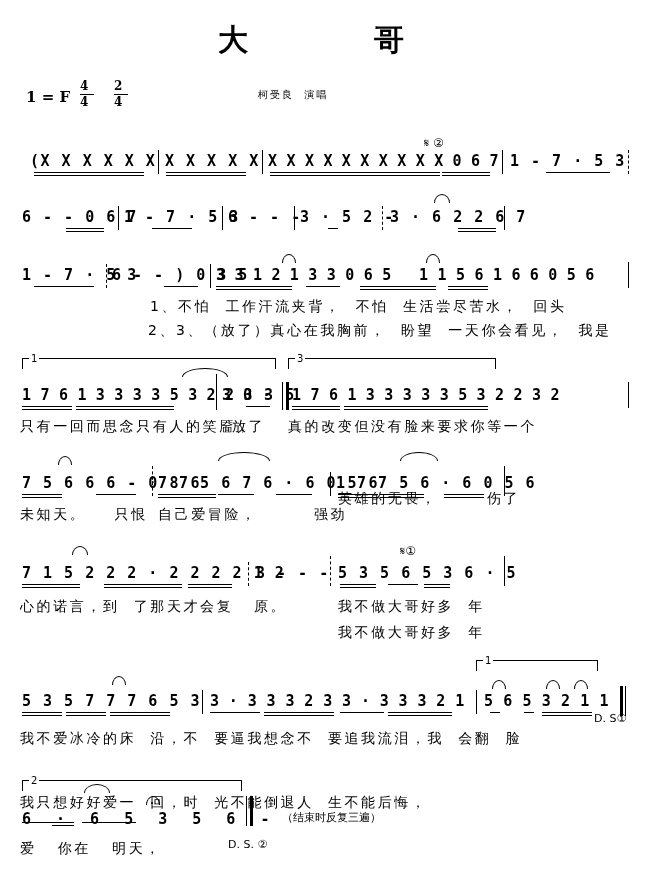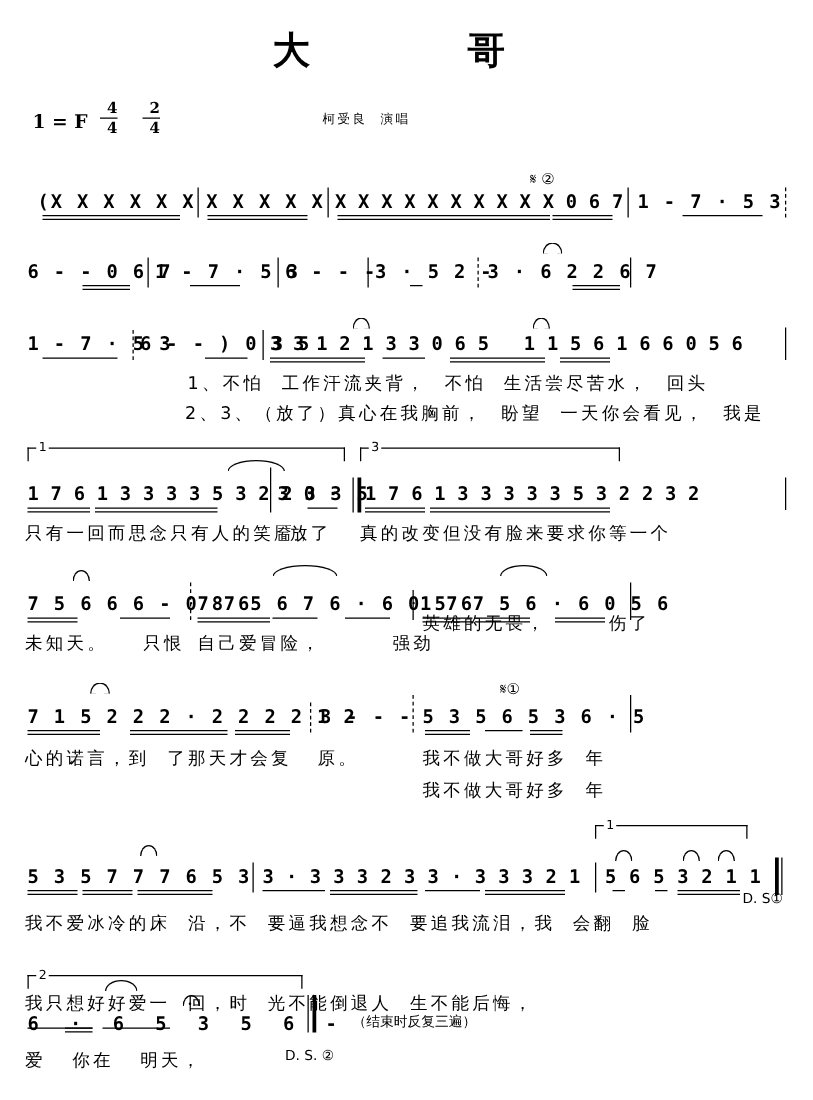--- a/index.html
+++ b/index.html
@@ -1,21 +1,21 @@
 <!DOCTYPE html>
 <html><head>
 <meta charset="utf-8">
 <style>
   html, body { margin:0; padding:0; background:#ffffff; }
   body { width:650px; height:880px; position:relative; overflow:hidden; color:#000;
          font-family:"DejaVu Sans", sans-serif; }
   .abs { position:absolute; white-space:pre; }
   .title { font-family:"DejaVu Serif", serif; font-size:30px; font-weight:bold; top:20px; }
   .key { font-family:"DejaVu Serif", serif; font-size:15px; font-weight:bold; }
-  .frac { position:absolute; font-family:"DejaVu Serif", serif; font-weight:bold; font-size:12px; text-align:right; width:14px; line-height:13px; }
+  .frac { position:absolute; font-family:"DejaVu Serif", serif; font-weight:bold; font-size:12px; text-align:left; width:14px; line-height:13px; }
   .frac .line { display:block; border-top:1px solid #000; margin:1px 0; }
   .singer { font-size:10px; top:88px; left:258px; letter-spacing:2px; }
   .notes { font-family:"DejaVu Sans Mono", monospace; font-size:15px; font-weight:bold; letter-spacing:1.5px; }
   .lyr { font-family:"DejaVu Sans", sans-serif; font-size:14px; letter-spacing:2.6px; }
   .bar { position:absolute; width:1px; background:#000; }
   .bar.dash { background:none; border-left:1px dashed #000; }
   .ul { position:absolute; height:0; border-top:1px solid #000; }
   .ul2 { position:absolute; height:2px; border-top:1px solid #000; border-bottom:1px solid #000; }
   .slur { position:absolute; border:1px solid #000; border-bottom:none; border-left-color:#000; border-radius:50% 50% 0 0 / 100% 100% 0 0; height:8px; }
   .volta { position:absolute; border-top:1px solid #000; border-left:1px solid #000; border-right:1px solid #000; height:10px; }

